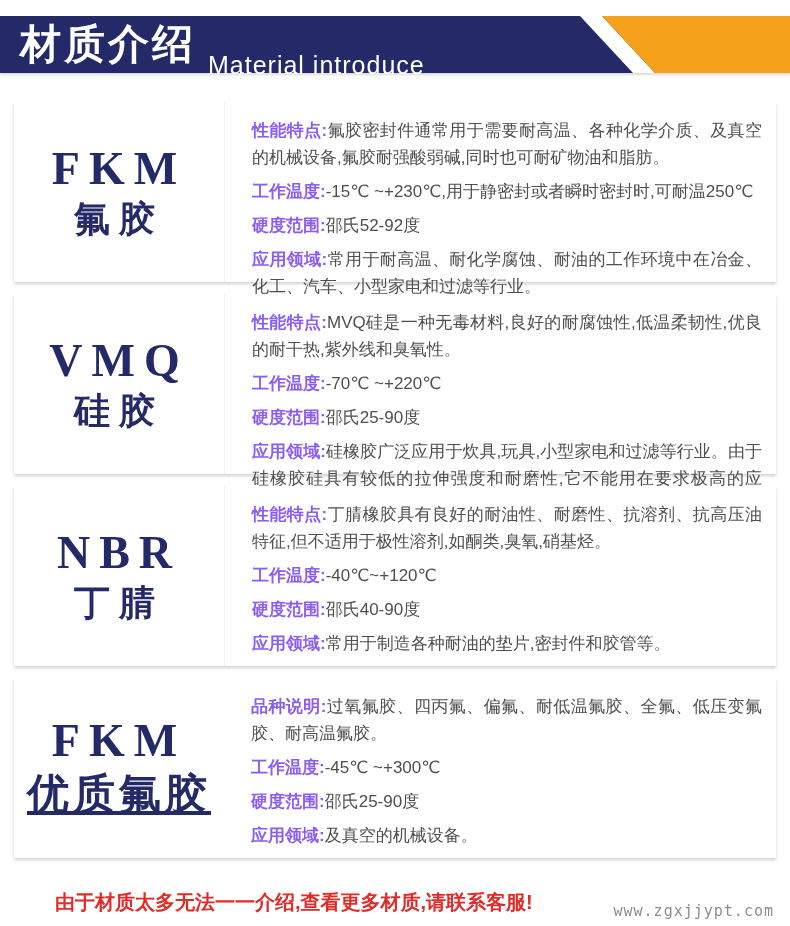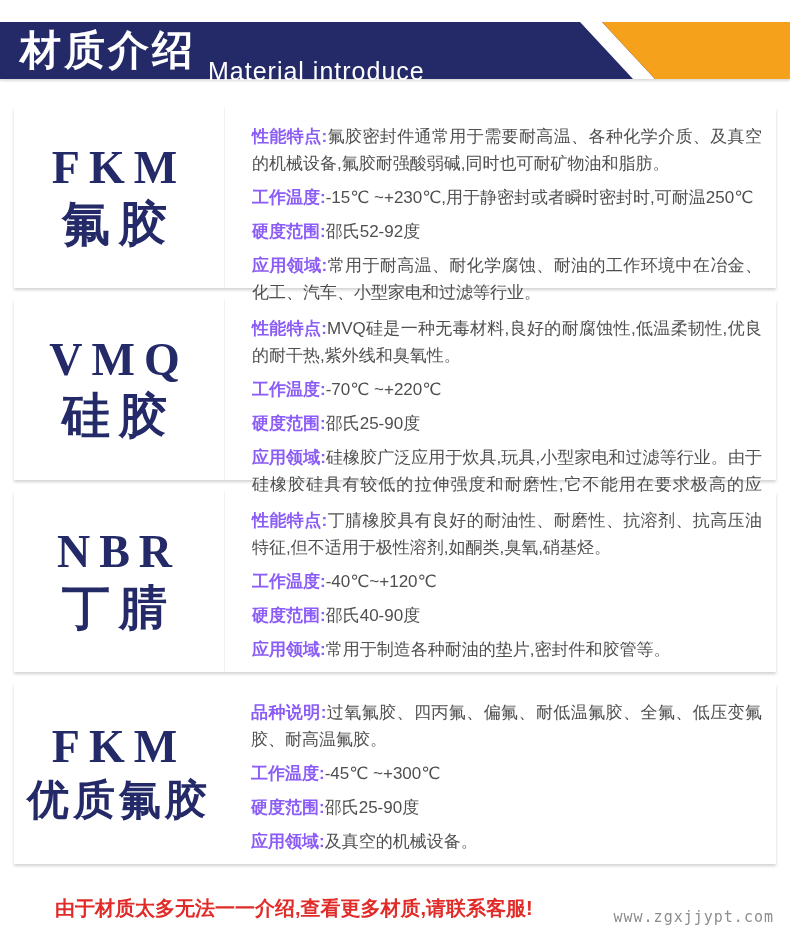--- a/index.html
+++ b/index.html
@@ -5,21 +5,21 @@
   html,body{margin:0;padding:0;}
   body{
     width:790px;height:926px;overflow:hidden;background:#ffffff;
     font-family:"Liberation Sans","DejaVu Sans",sans-serif;
     -webkit-font-smoothing:antialiased;
   }
   .page{width:790px;height:926px;position:relative;background:#fff;}
 
   
   .header-bar{
-    position:relative;margin-top:22px;height:57px;background:#242a68;
+    position:relative;margin-top:16px;height:57px;background:#242a68;
     display:flex;align-items:baseline;padding-left:20px;box-sizing:border-box;
     box-shadow:0 2px 2px rgba(0,0,0,.14);
   }
   .title-cn{
     color:#fff;font-size:41px;font-weight:900;letter-spacing:3px;
     line-height:57px;align-self:center;
   }
   .title-en{
     color:#fff;font-size:25px;font-weight:400;margin-left:12px;
     align-self:center;position:relative;top:21px;letter-spacing:1px;
@@ -44,24 +44,24 @@
   .left-col{
     width:210px;flex:none;display:flex;flex-direction:column;
     justify-content:center;align-items:center;color:#242a68;
   }
   .mat-code{
     font-family:"Liberation Serif","DejaVu Serif",serif;
     font-weight:bold;font-size:46px;letter-spacing:9px;line-height:1.15;
     white-space:nowrap;
   }
   .mat-name{
-    font-weight:900;font-size:48px;letter-spacing:9px;line-height:1.25;
+    font-weight:900;font-size:36px;letter-spacing:9px;line-height:1.25;
     white-space:nowrap;
   }
-  .card-premium .mat-name{font-size:42px;letter-spacing:4px;}
+  .card-premium .mat-name{font-size:42px;letter-spacing:4px;text-decoration:underline;}
   .text-col{
     flex:1;border-left:1px solid #f2f2f2;
     padding:15px 14px 8px 27px;box-sizing:border-box;
   }
   .card-premium .text-col{border-left:none;}
   .row{
     margin:0 0 7px;font-size:17px;line-height:27px;color:#4f4f4f;
     text-align:justify;
   }
   .lbl{color:#8b5cf6;font-weight:bold;}

